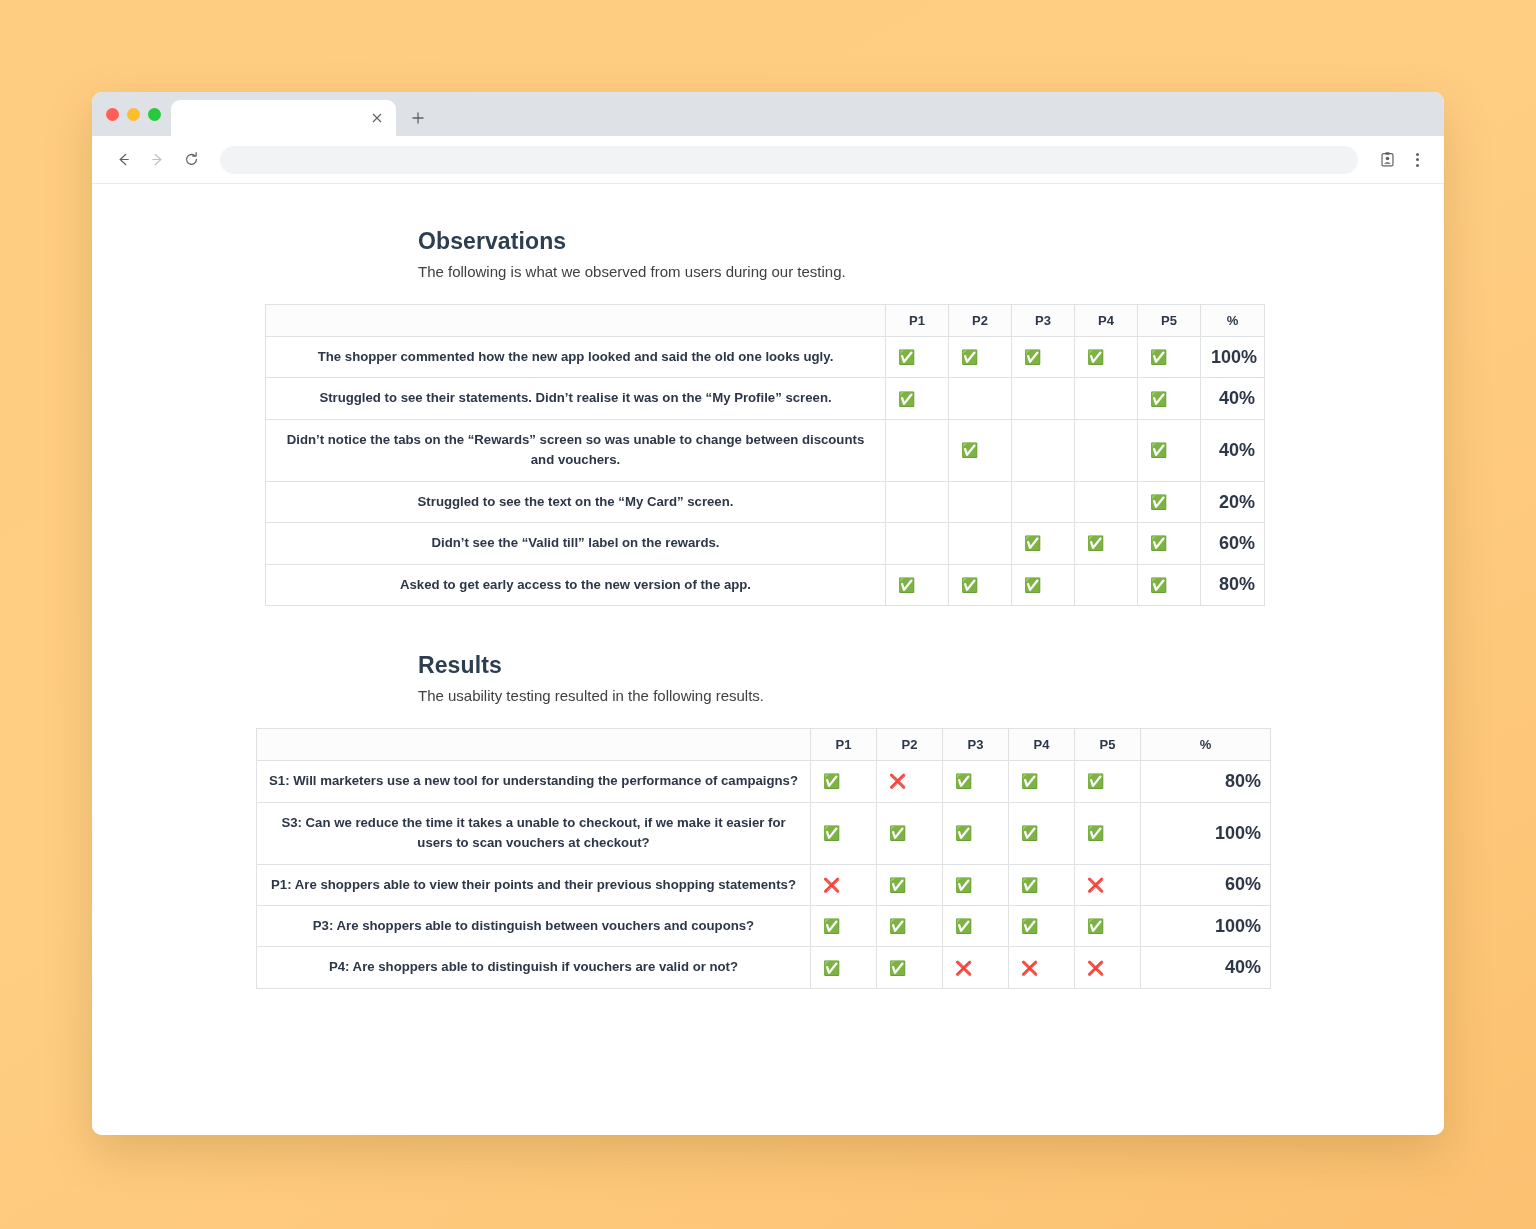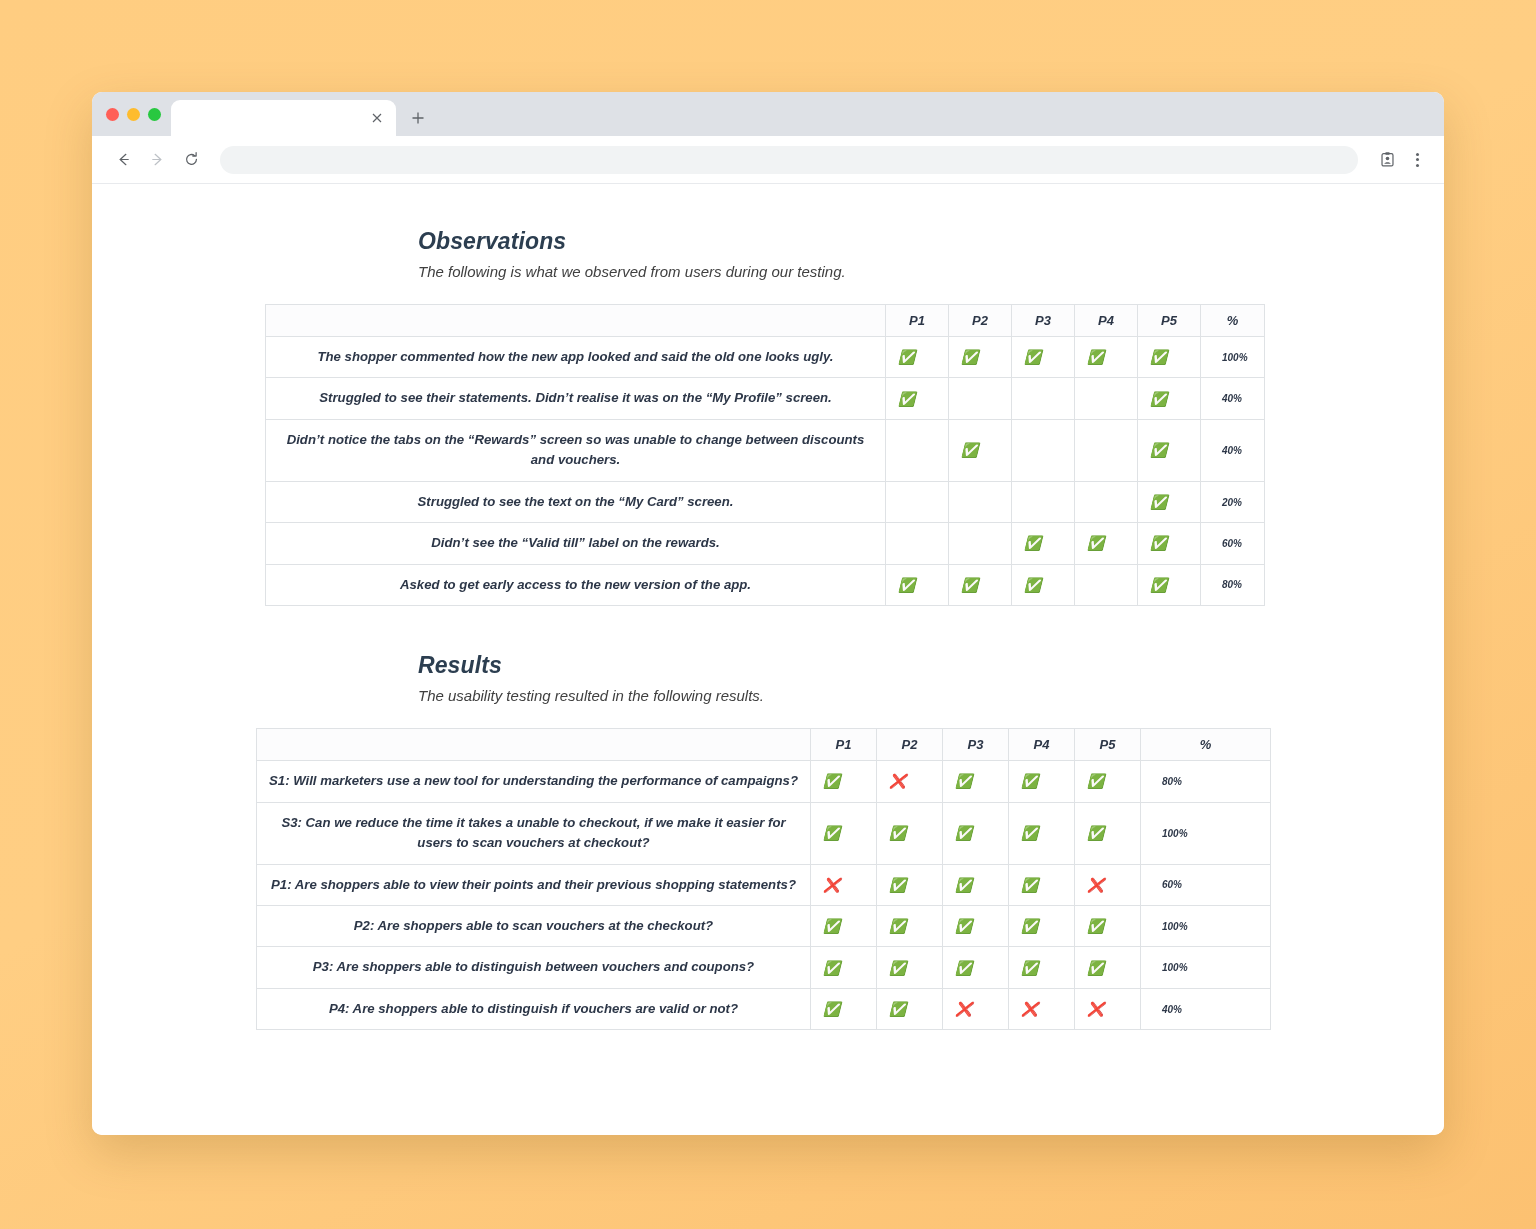--- a/index.html
+++ b/index.html
@@ -93,21 +93,21 @@
   .kebab { display: flex; flex-direction: column; gap: 2.5px; align-items: center; }
   .kebab i { width: 3px; height: 3px; border-radius: 50%; background: #5f6368; display: block; }
 
   
   .page {
     flex: 1;
     background: #ffffff;
     overflow: hidden;
     position: relative;
   }
-  .content { padding: 44px 0 0 0; font-style: italic; }
+  .content { padding: 44px 0 0 0; }
 
   .section-head { padding-left: 326px; }
   .section-head.indent2 { }
   h2.sec-title {
     font-size: 23px;
     font-weight: 600;
     color: #2c3e50;
     letter-spacing: .1px;
     margin-bottom: 8px;
   }
@@ -144,25 +144,25 @@
   td.stmt {
     font-size: 13.2px;
     font-weight: 700;
     color: #2d3748;
     line-height: 1.55;
     text-align: center;
     padding: 10px 9px 10px 9px;
   }
   td.mark { text-align: left; font-size: 14px; padding-left: 12px; }
   td.pct {
-    font-size: 10px;
+    font-size: 18px;
     font-weight: 700;
     color: #2d3748;
-    text-align: left;
-    padding-left: 21px;
+    text-align: right;
+    padding-left: 10px;
   }
   .mk { font-family: "DejaVu Sans", sans-serif; font-size: 14px; line-height: 1; }
 
   
   table.obs col.c0 { width: 620px; }
   table.obs col.cp { width: 63px; }
   table.obs col.cpct { width: 64px; }
 
   
   table.res col.c0 { width: 554px; }
@@ -381,29 +381,20 @@
               <tr>
                 <td class="stmt">P1: Are shoppers able to view their points and their previous shopping statements?</td>
                 <td class="mark"><span class="mk">❌</span></td>
                 <td class="mark"><span class="mk">✅</span></td>
                 <td class="mark"><span class="mk">✅</span></td>
                 <td class="mark"><span class="mk">✅</span></td>
                 <td class="mark"><span class="mk">❌</span></td>
                 <td class="pct">60%</td>
               </tr>
               <tr>
-                <td class="stmt">P2: Are shoppers able to scan vouchers at the checkout?</td>
-                <td class="mark"><span class="mk">✅</span></td>
-                <td class="mark"><span class="mk">✅</span></td>
-                <td class="mark"><span class="mk">✅</span></td>
-                <td class="mark"><span class="mk">✅</span></td>
-                <td class="mark"><span class="mk">✅</span></td>
-                <td class="pct">100%</td>
-              </tr>
-              <tr>
                 <td class="stmt">P3: Are shoppers able to distinguish between vouchers and coupons?</td>
                 <td class="mark"><span class="mk">✅</span></td>
                 <td class="mark"><span class="mk">✅</span></td>
                 <td class="mark"><span class="mk">✅</span></td>
                 <td class="mark"><span class="mk">✅</span></td>
                 <td class="mark"><span class="mk">✅</span></td>
                 <td class="pct">100%</td>
               </tr>
               <tr>
                 <td class="stmt">P4: Are shoppers able to distinguish if vouchers are valid or not?</td>

